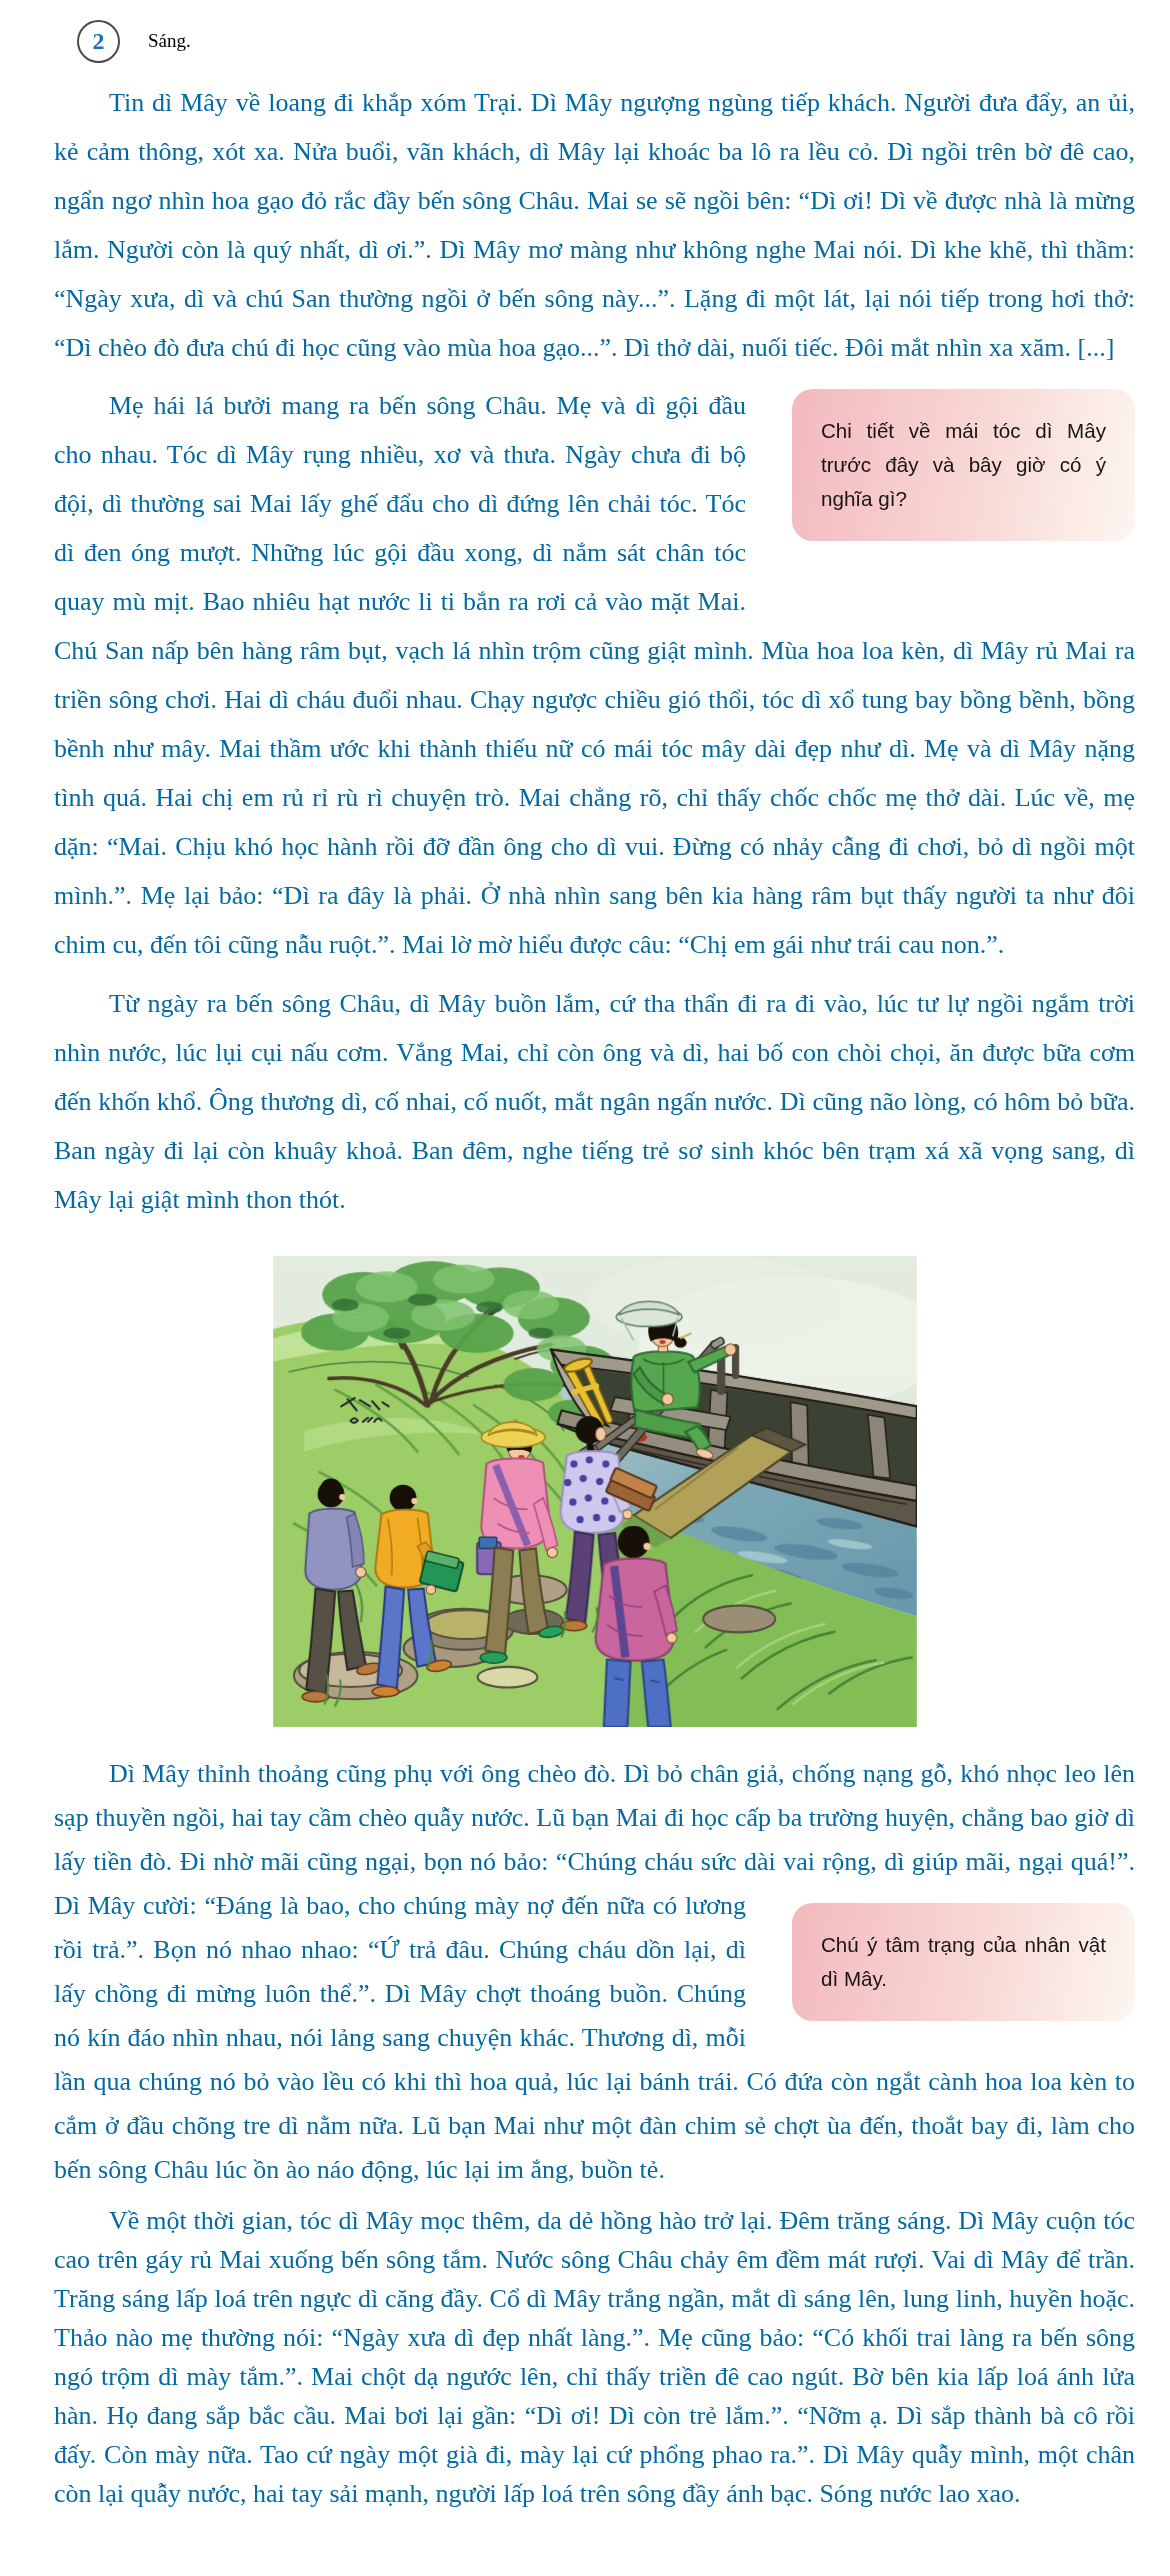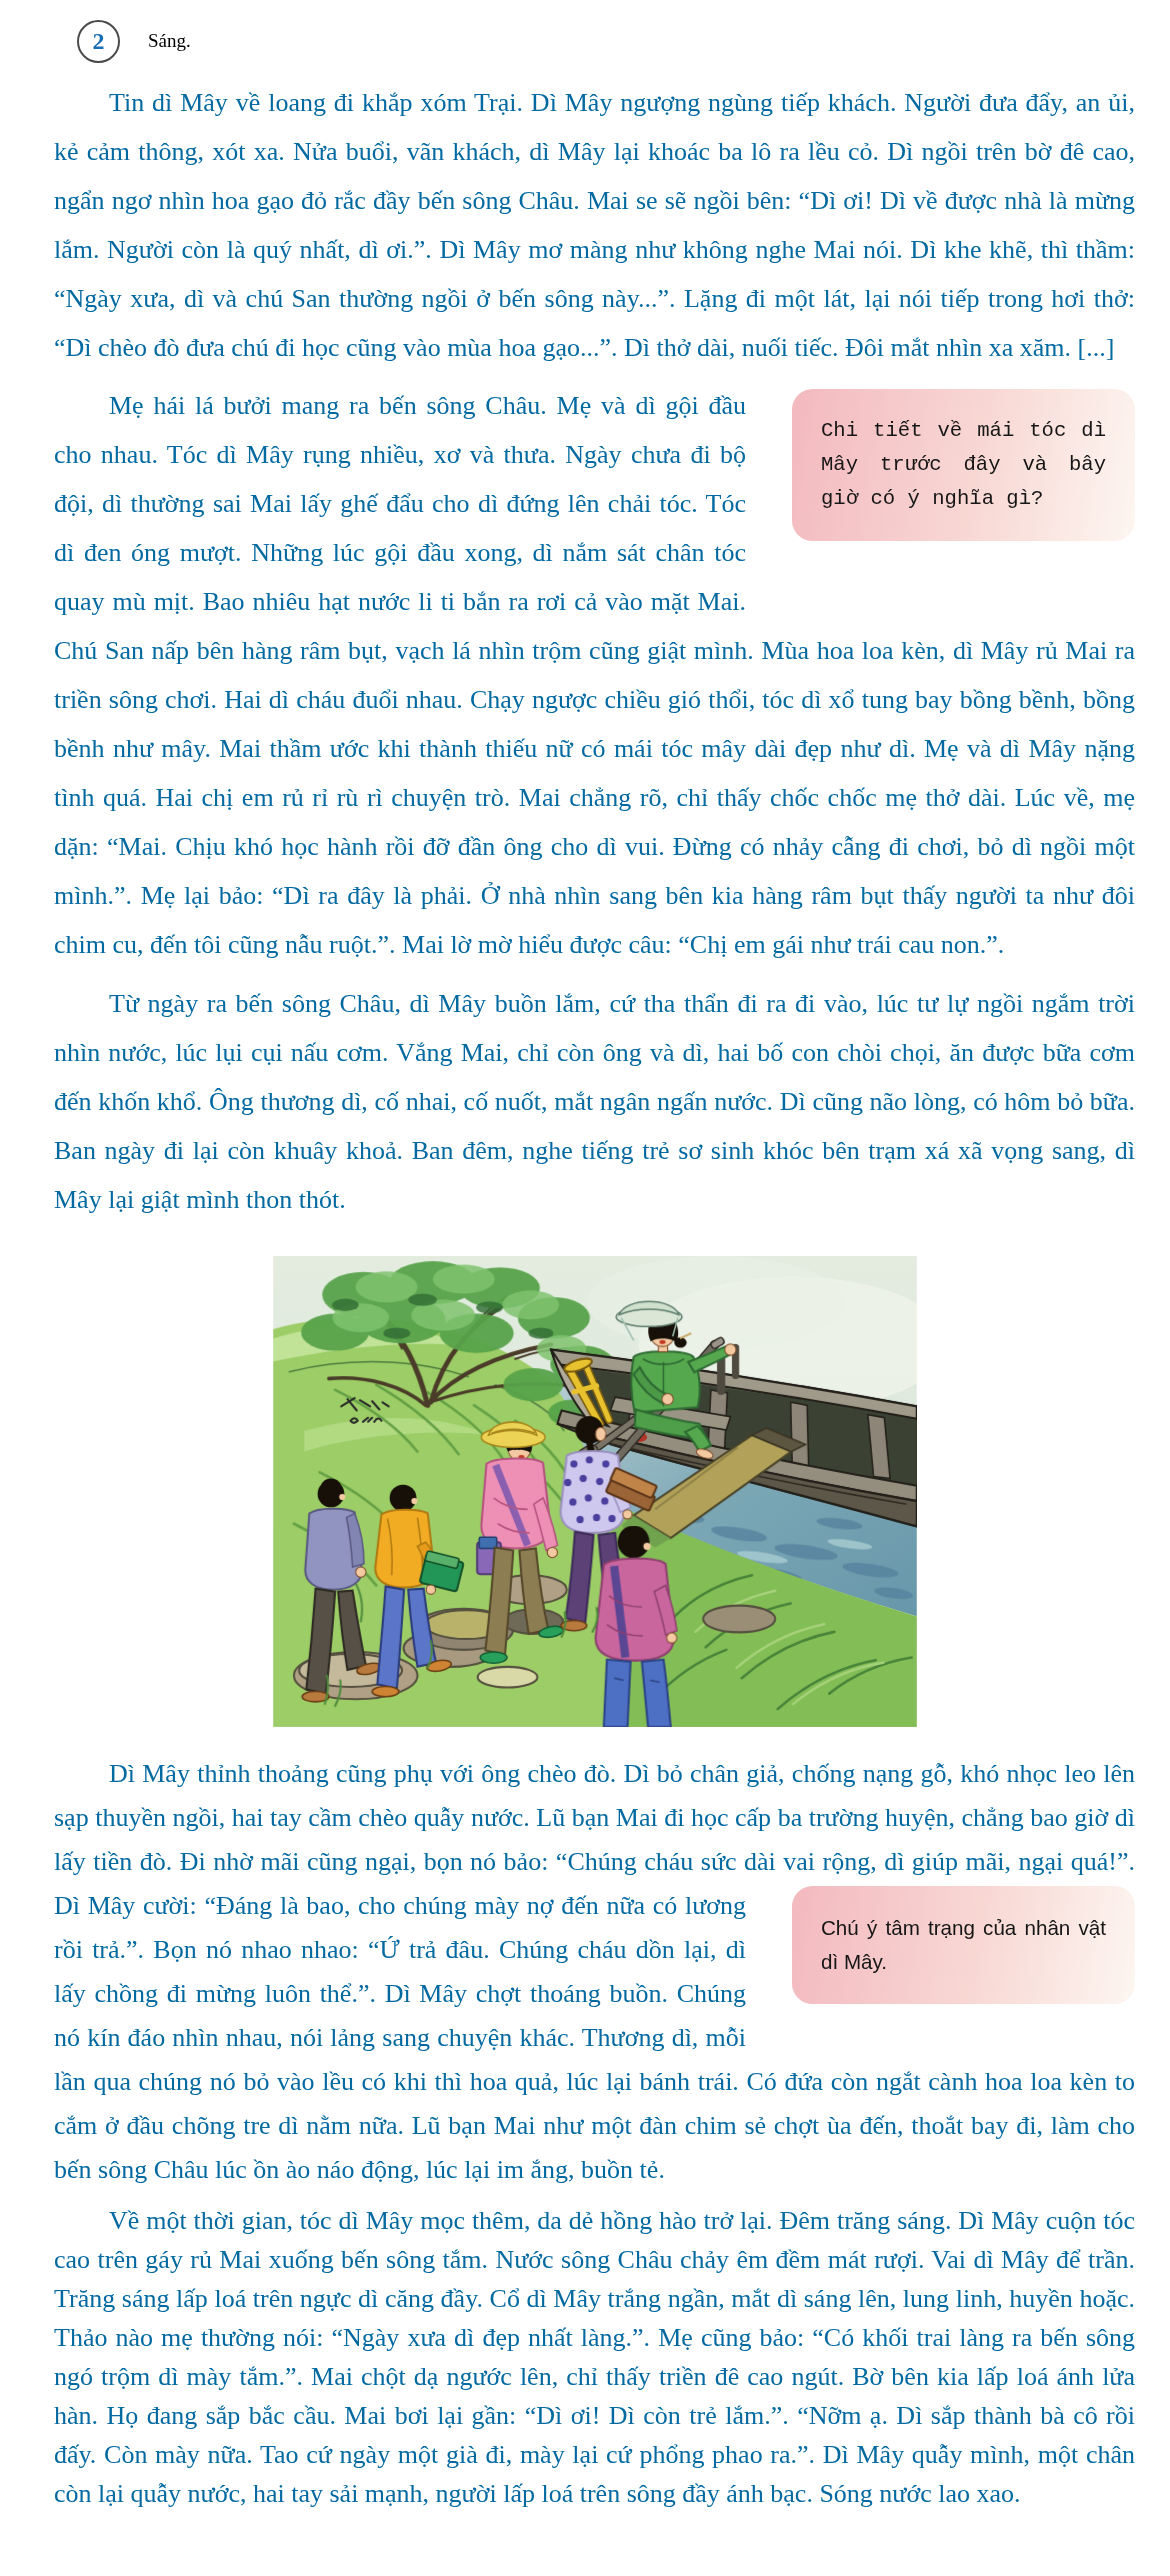--- a/index.html
+++ b/index.html
@@ -18,22 +18,22 @@
   .para.tight{line-height:44px;}
   .para.tighter{line-height:39px;}
   .para span.body-seg{color:#0369a1;}
 
   
   .note-box{float:right;box-sizing:border-box;width:343px;
     margin:7.2px 0 44px 46px;padding:25px 29px;border-radius:20.6px;
     background:linear-gradient(100deg,#f3b9bf 0%,#f8d8d4 55%,#fdf6f1 100%);
     font-family:"Liberation Sans",sans-serif;font-size:20.6px;line-height:34px;
     text-align:justify;text-indent:0;color:#161616;}
-  .note-box.nb2{margin-bottom:49px;font-family:Liberation Mono, monospace;}
-  .note-box.nb3{margin-top:2px;margin-bottom:31px;}
+  .note-box.nb2{margin-bottom:49px;}
+  .note-box.nb3{margin-top:19px;margin-bottom:31px;}
 
   
   .illo-wrap{width:644px;margin:32px auto 25px auto;}
   .illo-wrap svg{display:block;}
 </style>
 </head>
 <body>
 
 <div class="page">
 

